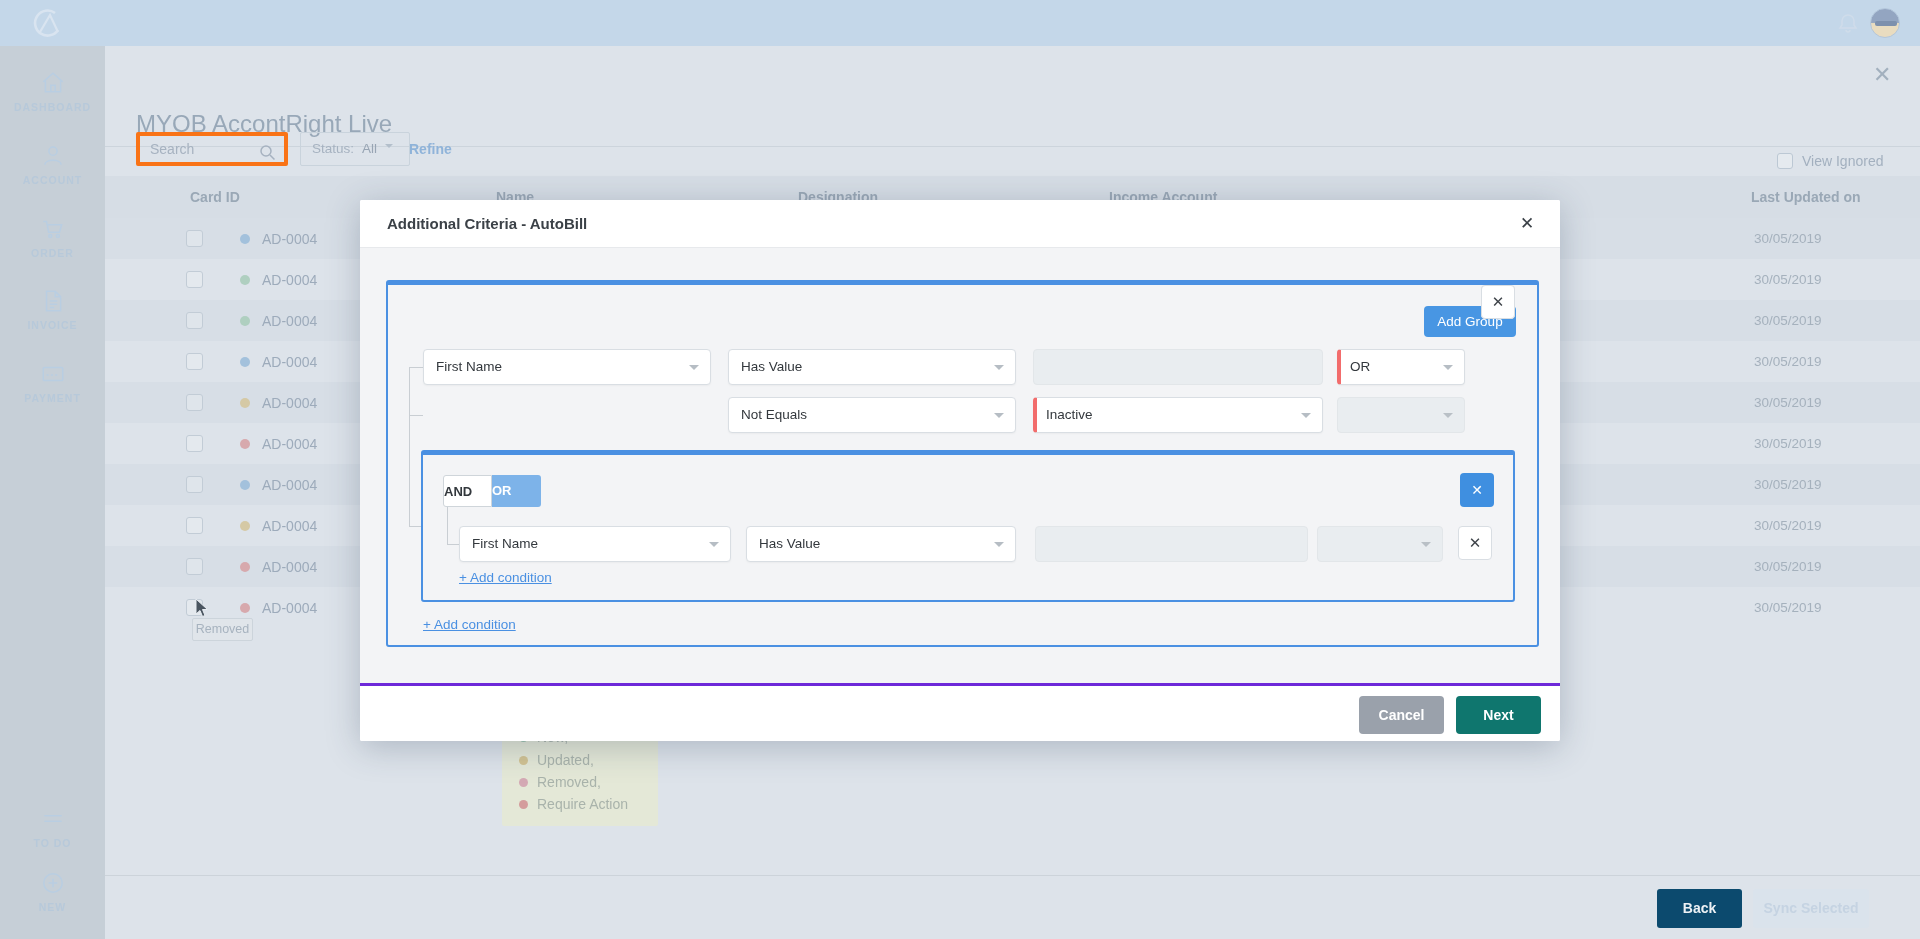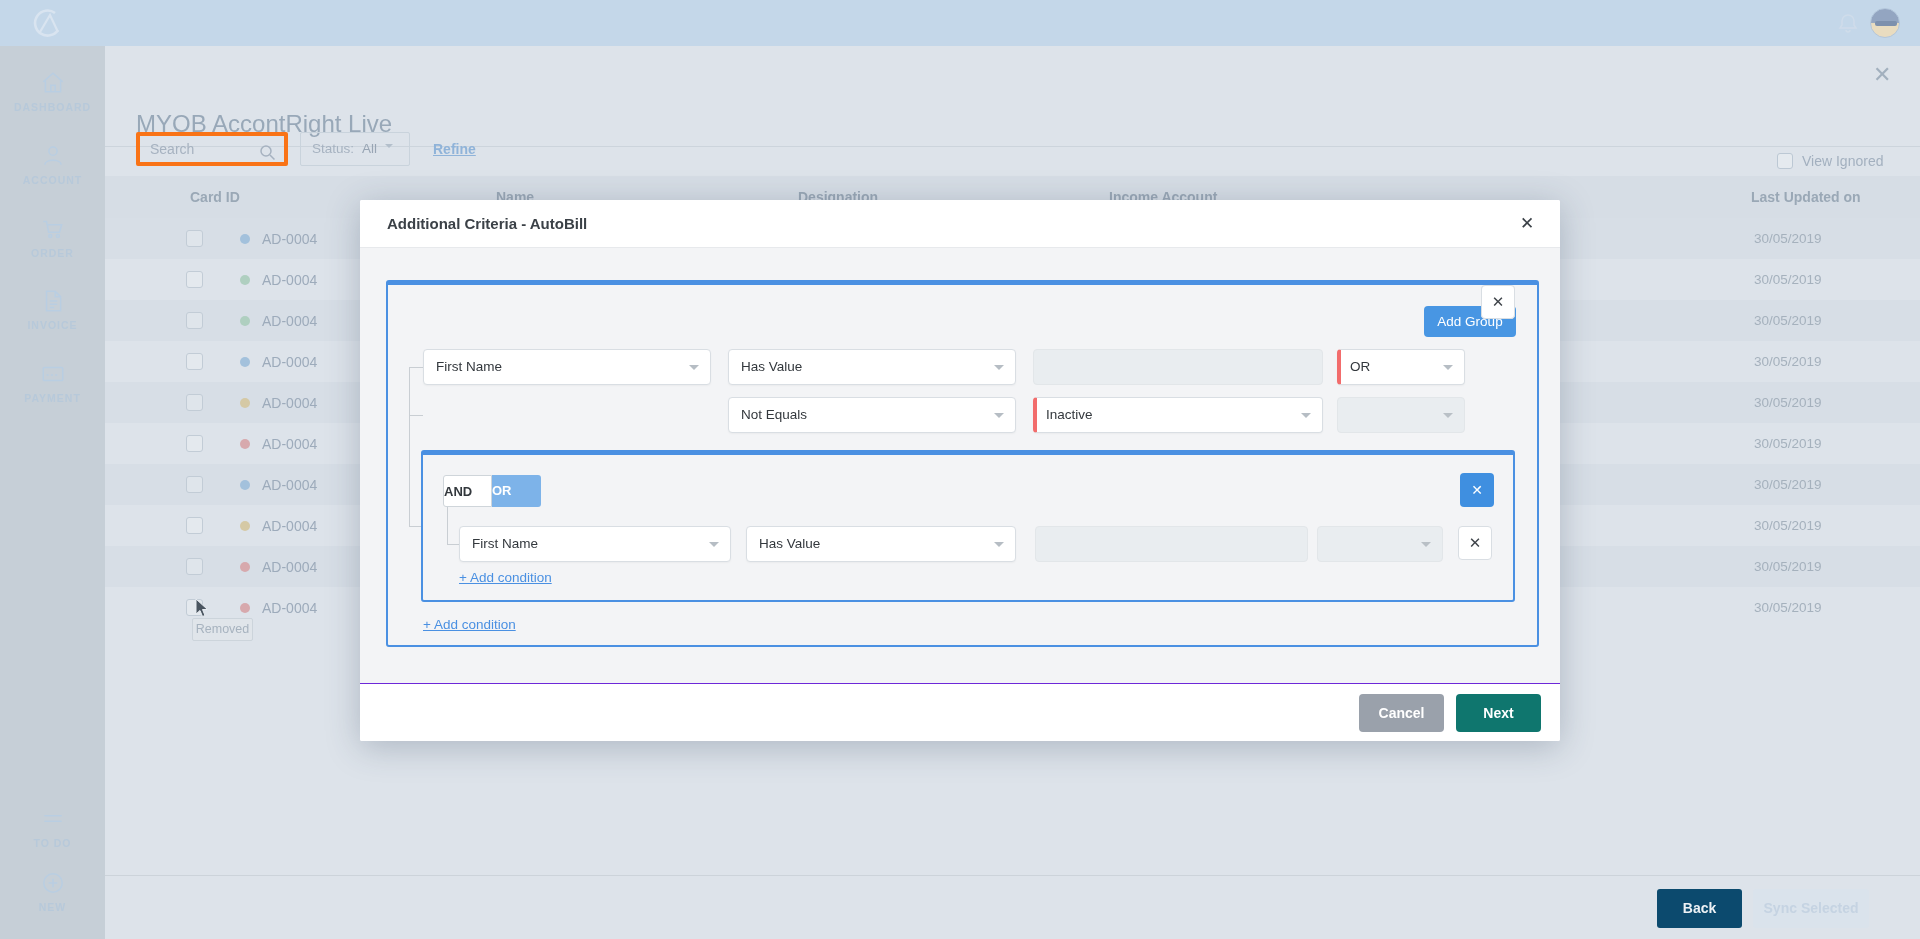--- a/index.html
+++ b/index.html
@@ -24,21 +24,21 @@
   .page-close { position:absolute; left:1768px; top:16px; font-size:22px; color:#a2b0be; cursor:pointer; }
   .title-divider { position:absolute; left:0; top:100px; width:1815px; height:1px; background:#ccd4dc; }
 
   .search-box { position:absolute; left:31px; top:86px; width:152px; height:34px; border:4px solid #f97316; border-radius:2px; }
   .search-box input { width:100%; height:100%; background:transparent; border:none; outline:none; padding:0 30px 0 10px; font-size:14px; color:#8d9aa9; font-family:inherit; }
   .search-box input::placeholder { color:#a6b2c0; }
   .search-icon { position:absolute; right:8px; top:8px; width:17px; height:17px; }
   .status-box { position:absolute; left:195px; top:86px; width:110px; height:34px; border:1px solid #c9d3dc; border-radius:2px; font-size:13.5px; color:#a6b2c0; line-height:32px; padding-left:11px; cursor:pointer; }
   .status-box .status-val { color:#98a5b4; margin-left:8px; }
   .caret-sm { display:inline-block; width:0; height:0; border:4px solid transparent; border-top-color:#b3bfcb; margin-left:8px; vertical-align:middle; margin-top:-2px;}
-  .refine { position:absolute; left:328px; top:95px; font-size:14px; color:#8fb3d9; text-decoration:underline; font-weight:bold; cursor:pointer; }
+  .refine { position:absolute; left:304px; top:95px; font-size:14px; color:#8fb3d9; font-weight:bold; cursor:pointer; }
   .view-ignored { position:absolute; left:1672px; top:95px; display:flex; align-items:center; cursor:pointer;margin-top:12px; }
   .vi-check { width:16px; height:16px; border:1px solid #bcc8d4; border-radius:3px; background:rgba(255,255,255,0.25); }
   .vi-label { margin-left:9px; font-size:14px; color:#a3b0bf; }
 
   .thead { position:absolute; left:0; top:130px; width:1815px; height:42px; background:#d6dde5; }
   .th { position:absolute; top:13px; font-size:14px; font-weight:bold; color:#9aa8b6; }
   .trow { position:absolute; left:0; width:1815px; height:41px; }
   .trow:nth-child(odd) { background:rgba(120,140,160,0.05); }
   .row-check { position:absolute; left:81px; top:12px; width:17px; height:17px; border:1px solid #c2ccd6; border-radius:3px; background:rgba(255,255,255,0.22); cursor:pointer; }
   .dot { position:absolute; left:135px; top:16px; width:10px; height:10px; border-radius:50%; }
@@ -65,21 +65,21 @@
   .btn-back { left:1552px; width:85px; background:#0c4a6e; color:#edf1f5; }
   .btn-sync { left:1648px; width:116px; background:#dae3ec; color:#c5d3e2; }
 
   
   .modal { position:absolute; left:360px; top:200px; width:1200px; height:541px; background:#fff; border-radius:2px;
            box-shadow:0 6px 34px rgba(45,65,90,0.28); z-index:10; }
   .modal-header { position:relative; height:48px; background:#fff; border-bottom:1px solid #e7e9ec; border-radius:2px 2px 0 0; }
   .modal-title { position:absolute; left:27px; top:15px; font-size:15px; font-weight:bold; color:#3b4147; }
   .modal-close { position:absolute; left:1160px; top:13px; font-size:17px; color:#3b4147; cursor:pointer; }
   .modal-body { position:relative; height:435px; background:#f3f4f6; }
-  .modal-footer { position:relative; height:58px; background:#fff; border-top:1px solid #6d28d9; border-radius:0 0 2px 2px; }
+  .modal-footer { position:relative; height:58px; background:#fff; border-top:3px solid #6d28d9; border-radius:0 0 2px 2px; }
   .mf-btn { position:absolute; top:10px; width:85px; height:38px; border-radius:4px; font-size:14px; font-weight:bold; color:#fff; text-align:center; line-height:38px; cursor:pointer; }
   .btn-cancel { left:999px; background:#9aa1ab; }
   .btn-next { left:1096px; background:#0f766e; }
 
   .group-box { position:absolute; left:26px; top:32px; width:1153px; height:367px; background:#f3f4f6;
                border:2px solid #4a90e2; border-top-width:5px; border-radius:3px; }
   .nested-box { position:absolute; left:33px; top:165px; width:1094px; height:152px; background:#f3f4f6;
                 border:2px solid #4a90e2; border-top-width:5px; border-radius:3px; }
 
   .btn-addgroup { position:absolute; left:1036px; top:21px; width:92px; height:31px; background:#4896e3; color:#fff;
@@ -274,20 +274,26 @@
         <span class="cell-date">30/05/2019</span>
     </div>
     <div class="trow" style="top:541px;">
       <span class="row-check"></span>
         <span class="dot" data-color="pink"></span>
         <span class="cell-id">AD-0004</span>
         <span class="cell-date">30/05/2019</span>
     </div>
   </div>
 
+  <div class="legend">
+    <div class="legend-item" style="top:29px;"><span class="ldot" data-color="green"></span><span>New,</span></div>
+    <div class="legend-item" style="top:52px;"><span class="ldot" data-color="yellow"></span><span>Updated,</span></div>
+    <div class="legend-item" style="top:74px;"><span class="ldot" data-color="pink"></span><span>Removed,</span></div>
+    <div class="legend-item" style="top:96px;"><span class="ldot" data-color="red"></span><span>Require Action</span></div>
+  </div>
 
   <div class="tooltip">Removed</div>
   <svg class="cursor" width="15" height="21" viewBox="0 0 15 21">
     <path d="M1 1 L1 16 L5 12.5 L7.5 18.5 L10 17.5 L7.5 11.5 L12.5 11.5 Z" fill="#4a5560" stroke="#e8edf2" stroke-width="1"></path>
   </svg>
 
   <div class="bottom-divider"></div>
   <div class="pf-btn btn-back">Back</div>
   <div class="pf-btn btn-sync">Sync Selected</div>
 </div>

